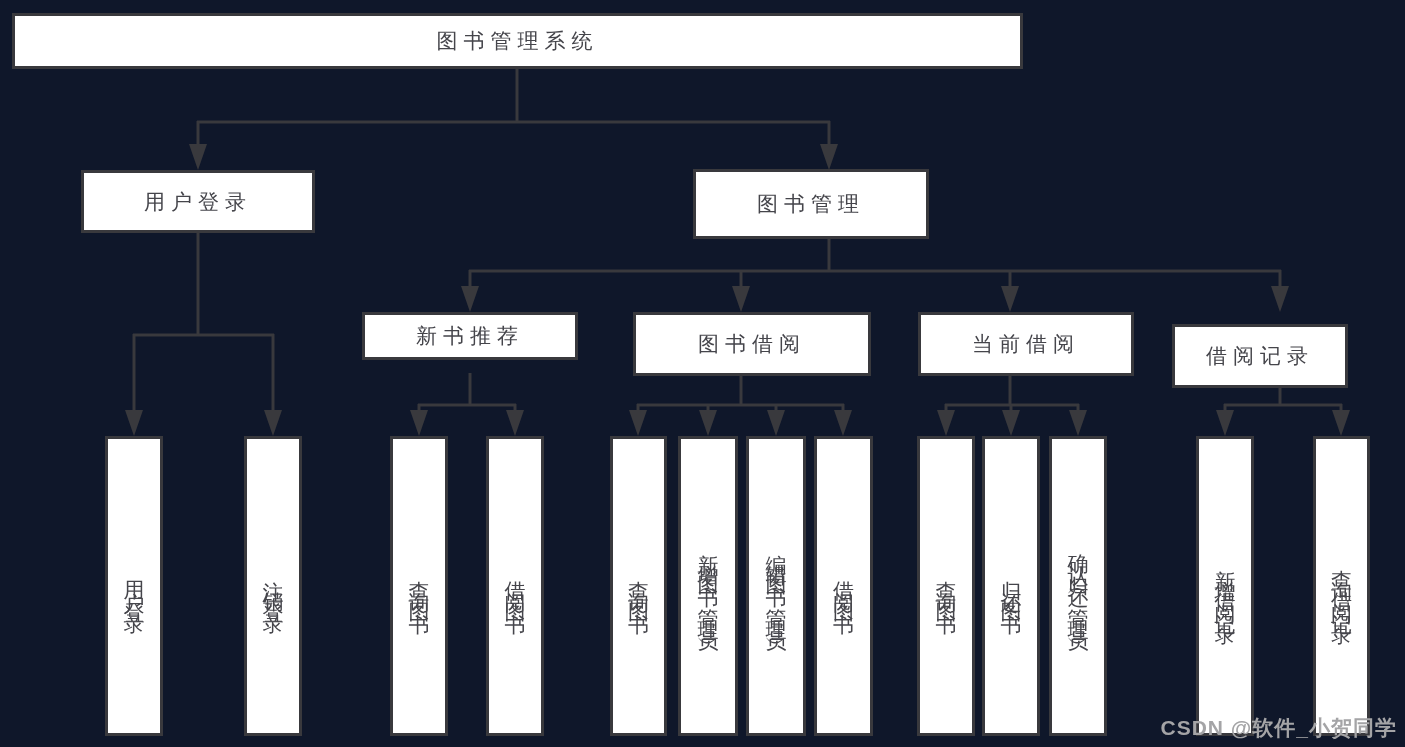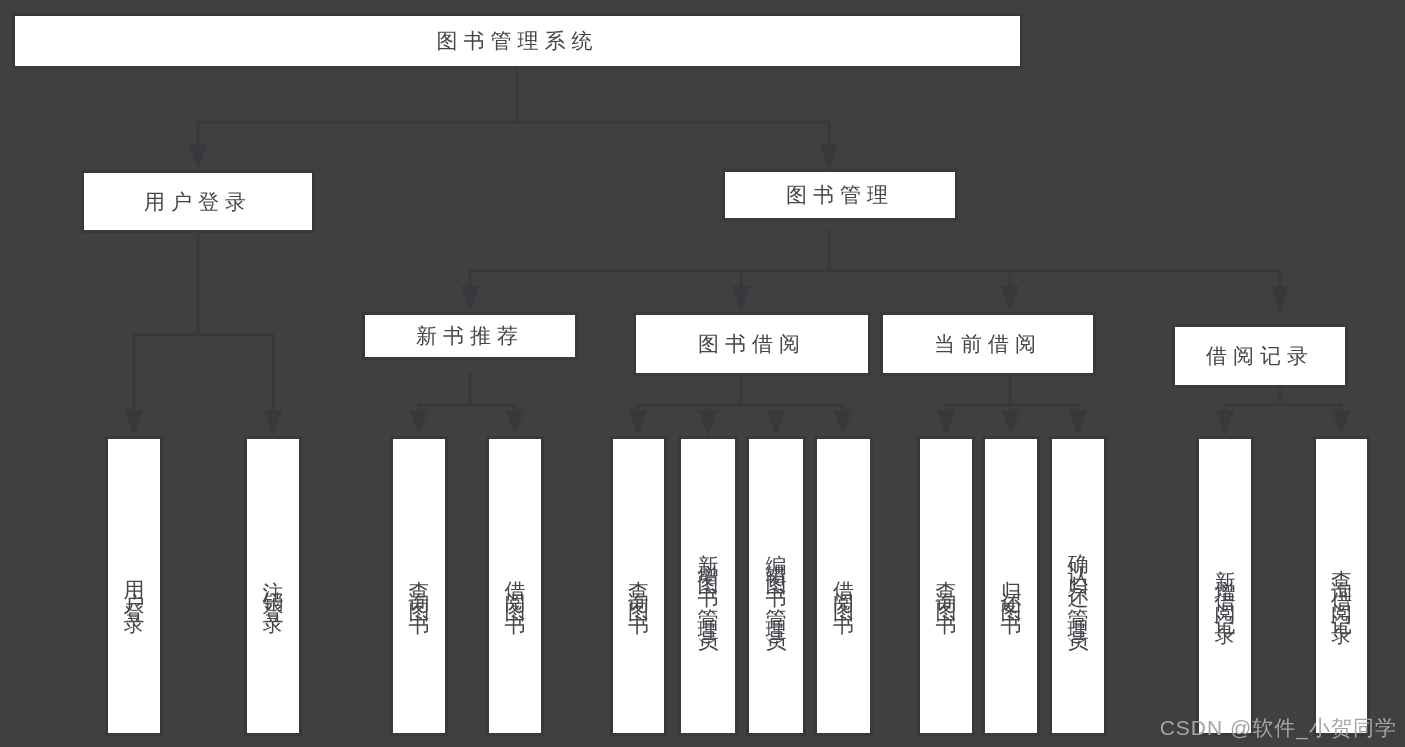--- a/index.html
+++ b/index.html
@@ -1,35 +1,35 @@
 <!DOCTYPE html>
 <html><head>
 <meta charset="utf-8">
 <style>
   html,body{margin:0;padding:0;background:#fff;}
   .stage{
-    position:relative;width:1405px;height:747px;background:#404040;
+    position:relative;width:1405px;height:747px;background:#0f172a;
     font-family:"Liberation Sans","DejaVu Sans",sans-serif;overflow:hidden;
   }
   .connectors{position:absolute;left:0;top:0;z-index:1;}
   .ln{fill:none;stroke:#39393d;stroke-width:3;}
   .ar{fill:#39393d;stroke:none;}
   .box{
     position:absolute;box-sizing:border-box;background:#fff;
     border:3px solid #39393d;color:#45454b;
     display:flex;align-items:center;justify-content:center;
     font-size:21px;letter-spacing:6px;z-index:2;white-space:nowrap;
   }
   .box.v{
     writing-mode:vertical-rl;text-orientation:mixed;
     letter-spacing:11px;font-size:21px;white-space:normal;
   }
   .watermark{
     position:absolute;top:714px;right:8px;z-index:6;
-    font-size:21px;color:#a4a4a6;letter-spacing:1px;
+    font-size:21px;color:#a4a4a6;letter-spacing:1px;font-weight:bold;
   }
 </style>
 </head>
 <body>
 
 <div class="stage">
 
   <svg class="connectors" width="1405" height="747" viewBox="0 0 1405 747">
     <g>
       <path class="ln" d="M517 66 L517 123 M197 122 L830 122 M198 121 L198 150 M829 121 L829 150"></path>
@@ -69,25 +69,25 @@
     <g>
       <path class="ln" d="M1280 373 L1280 406 M1224 405 L1342 405 M1225 404 L1225 416 M1341 404 L1341 416"></path>
       <polygon class="ar" points="1216,410 1234,410 1225,436"></polygon>
       <polygon class="ar" points="1332,410 1350,410 1341,436"></polygon>
     </g>
   </svg>
 
   <div class="box" style="left:12px;top:13px;width:1011px;height:56px">图书管理系统</div>
 
   <div class="box" style="left:81px;top:170px;width:234px;height:63px">用户登录</div>
-  <div class="box" style="left:722px;top:169px;width:236px;height:52px">图书管理</div>
+  <div class="box" style="left:693px;top:169px;width:236px;height:70px">图书管理</div>
 
   <div class="box" style="left:362px;top:312px;width:216px;height:48px">新书推荐</div>
   <div class="box" style="left:633px;top:312px;width:238px;height:64px">图书借阅</div>
-  <div class="box" style="left:880px;top:312px;width:216px;height:64px">当前借阅</div>
+  <div class="box" style="left:918px;top:312px;width:216px;height:64px">当前借阅</div>
   <div class="box" style="left:1172px;top:324px;width:176px;height:64px">借阅记录</div>
 
   <div class="box v" style="left:105px;top:436px;width:58px;height:300px">用户登录</div>
   <div class="box v" style="left:244px;top:436px;width:58px;height:300px">注销登录</div>
 
   <div class="box v" style="left:390px;top:436px;width:58px;height:300px">查询图书</div>
   <div class="box v" style="left:486px;top:436px;width:58px;height:300px">借阅图书</div>
 
   <div class="box v" style="left:610px;top:436px;width:57px;height:300px">查询图书</div>
   <div class="box v" style="left:678px;top:436px;width:60px;height:300px">新增图书（管理员）</div>

